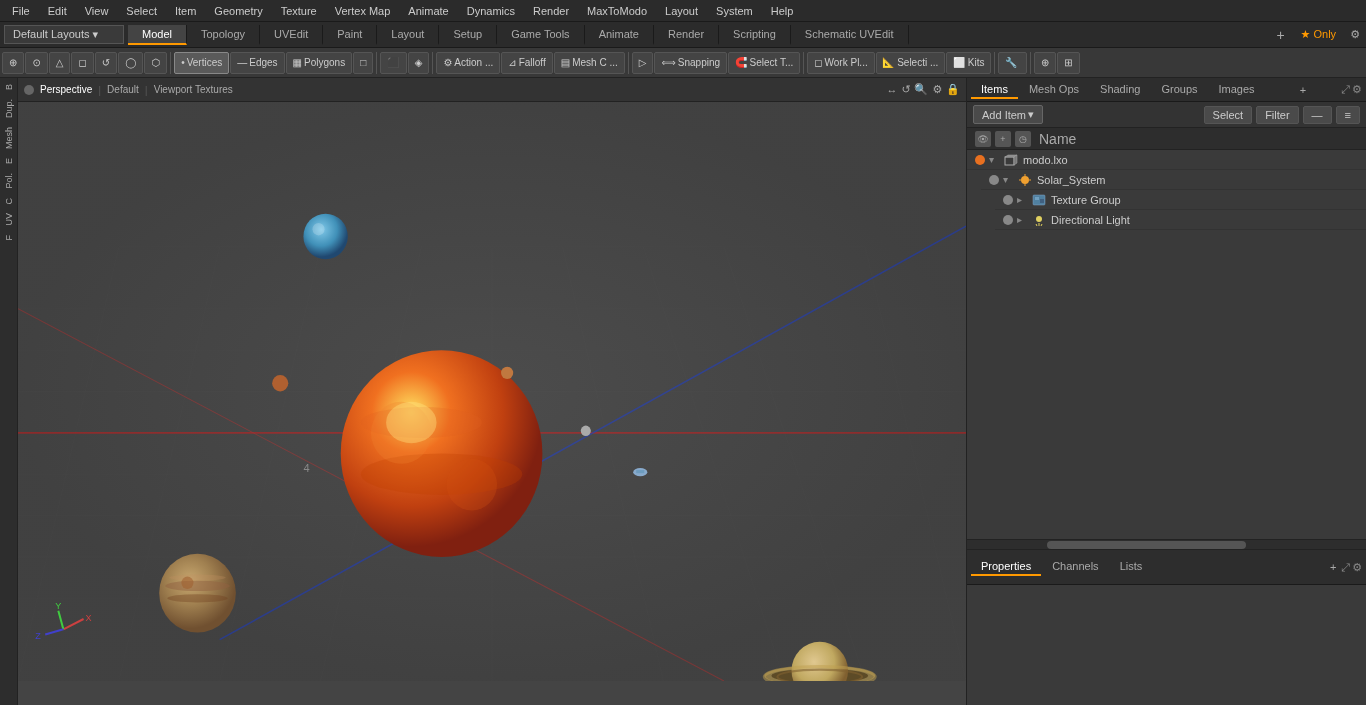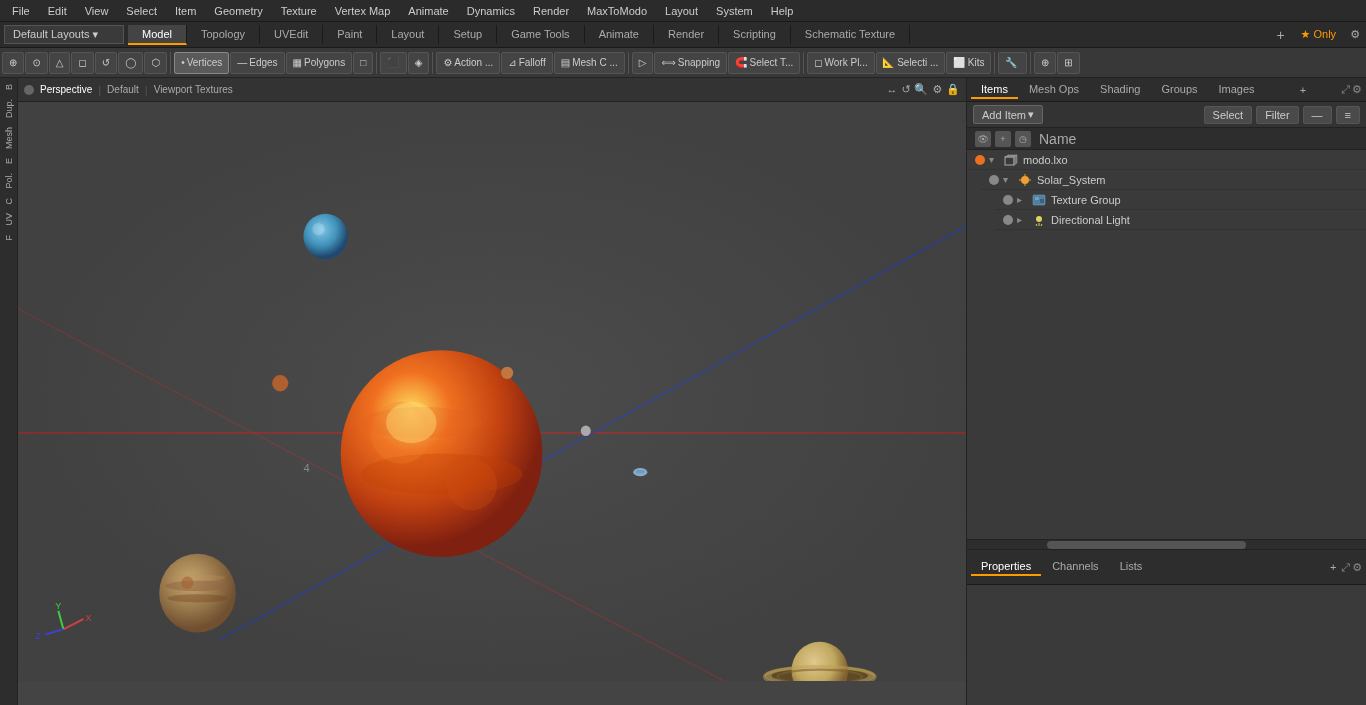--- a/index.html
+++ b/index.html
@@ -212,21 +212,21 @@
     <div class="layout-tab active">Model</div>
     <div class="layout-tab">Topology</div>
     <div class="layout-tab">UVEdit</div>
     <div class="layout-tab">Paint</div>
     <div class="layout-tab">Layout</div>
     <div class="layout-tab">Setup</div>
     <div class="layout-tab">Game Tools</div>
     <div class="layout-tab">Animate</div>
     <div class="layout-tab">Render</div>
     <div class="layout-tab">Scripting</div>
-    <div class="layout-tab">Schematic Texture</div>
+    <div class="layout-tab">Schematic UVEdit</div>
   </div>
   <div class="plus-btn">+</div>
   <div class="star-only">★ Only</div>
   <div class="layout-gear">⚙</div>
 </div>
 
 <div id="tool-bar">
   <div class="tool-btn">⊕</div>
   <div class="tool-btn">⊙</div>
   <div class="tool-btn">△</div>

